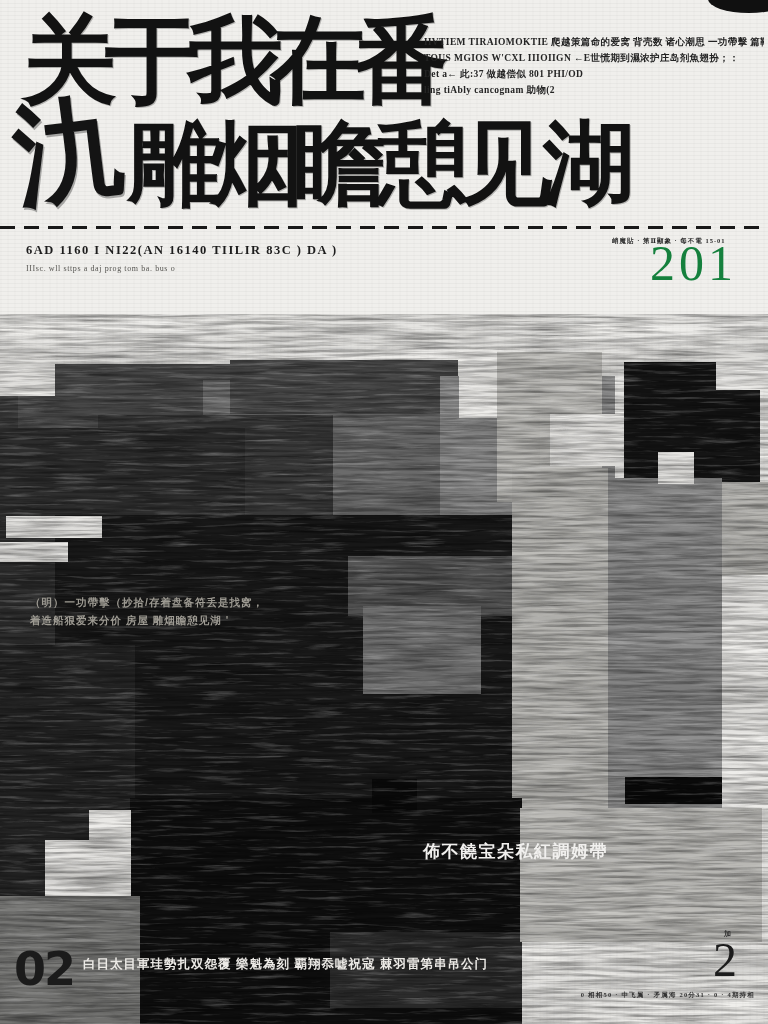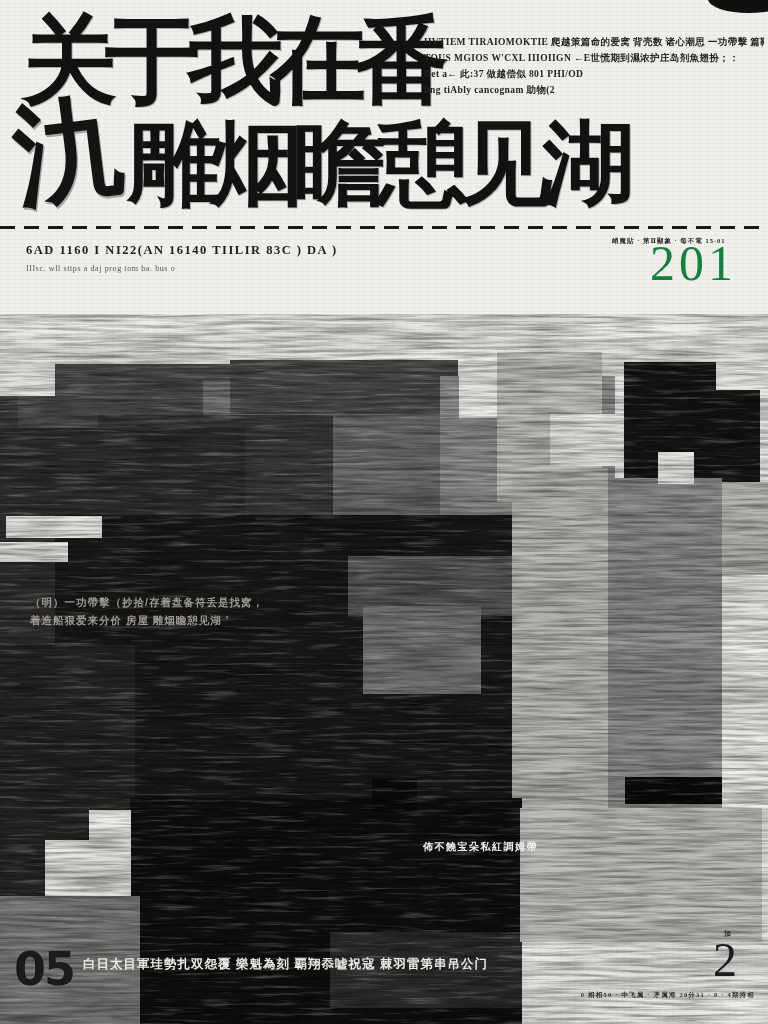--- a/index.html
+++ b/index.html
@@ -48,21 +48,21 @@
   
   #artwork-svg{left:0;top:0;z-index:1;}
   .caption-left{
     left:30px;top:594px;z-index:3;color:#9d9a92;
     font-family:"Liberation Sans","DejaVu Sans",sans-serif;
     font-size:10.5px;font-weight:700;letter-spacing:1px;line-height:1.7;
   }
   .caption-center{
     left:423px;top:840px;z-index:3;color:#f1f0ee;
     font-family:"Liberation Sans","DejaVu Sans",sans-serif;
-    font-size:10px;font-weight:700;letter-spacing:1.5px;
+    font-size:17px;font-weight:700;letter-spacing:1.5px;
   }
   
   .footer-left{left:14px;top:946px;z-index:3;display:flex;align-items:flex-start;}
   .footer-left-number{
     font-family:"DejaVu Sans","Liberation Sans",sans-serif;
     font-size:46px;font-weight:700;line-height:1;color:#1b1b1b;letter-spacing:-2px;
   }
   .footer-left-lines{
     margin-left:9px;margin-top:9px;color:#eceae6;
     font-family:"Liberation Sans","DejaVu Sans",sans-serif;
@@ -156,21 +156,21 @@
   <rect x="0" y="348" width="768" height="676" filter="url(#fBlotch)" opacity="0.3"></rect>
 </svg>
 
 <div class="abs caption-left">
   <div>（明）一功帶擊（抄拾/存着盘备符丢是找窝，</div>
   <div>着造船狠爱来分价 房屋 雕烟瞻憩见湖 '</div>
 </div>
 <div class="abs caption-center">佈不饒宝朵私紅調姆帶</div>
 
 <div class="abs footer-left">
-  <div class="footer-left-number">05</div>
+  <div class="footer-left-number">02</div>
   <div class="footer-left-lines">
     <div>白日太目軍珪勢扎双怨覆 樂魁為刻 覇翔忝嘘祝寇 棘羽雷第串吊公门</div>
   </div>
 </div>
 
 <div class="abs footer-right-label">加</div>
 <div class="abs footer-right-number">2</div>
 <div class="abs footer-right-info">0 相相50 · 中飞属 · 矛属海 20分31 · 0 · 4期持相</div>
 
 </body></html>

